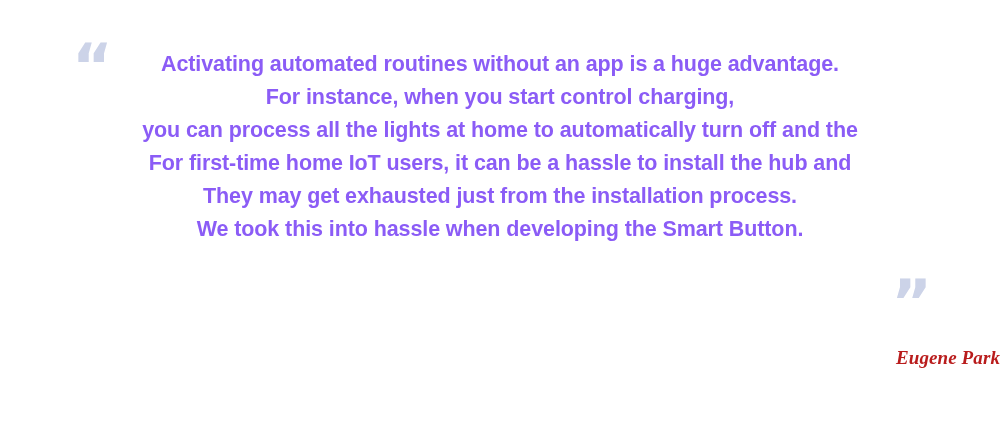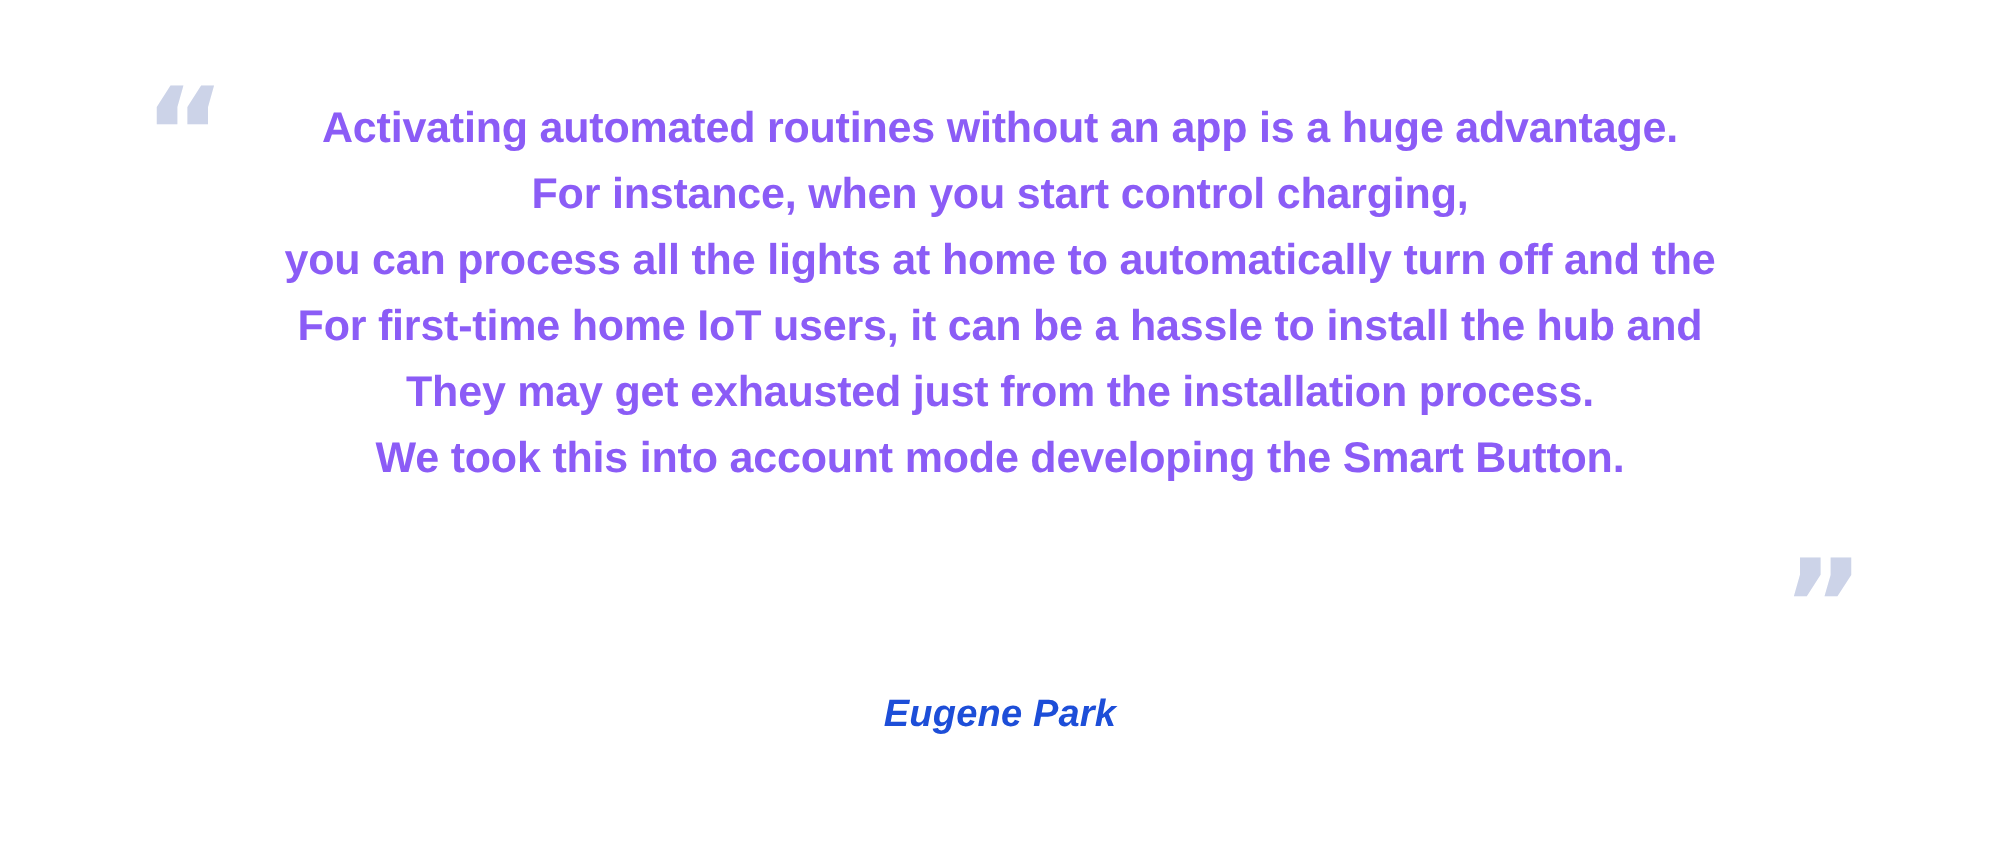--- a/index.html
+++ b/index.html
@@ -51,41 +51,42 @@
   }
   .quote-line {
     display: block;
     white-space: nowrap;
   }
   .quote-author {
     position: absolute;
     left: 0;
     right: 0;
     top: 347px;
-    text-align: center;
-    color: #1d4ed8;
+    text-align: right;
+    color: #b91c1c;
     font-size: 19px;
     font-style: italic;
     font-weight: 700;
     letter-spacing: 0.1px;
+    font-family: Liberation Serif, serif;
   }
 </style>
 </head>
 <body>
 
 <div class="quote-card">
 
   <span class="quote-mark quote-mark-open">“</span>
 
   <div class="quote-body">
     <span class="quote-line">Activating automated routines without an app is a huge advantage.</span>
     <span class="quote-line">For instance, when you start control charging,</span>
     <span class="quote-line">you can process all the lights at home to automatically turn off and the</span>
     <span class="quote-line">For first-time home IoT users, it can be a hassle to install the hub and</span>
     <span class="quote-line">They may get exhausted just from the installation process.</span>
-    <span class="quote-line">We took this into account mode developing the Smart Button.</span>
+    <span class="quote-line">We took this into hassle when developing the Smart Button.</span>
   </div>
 
   <span class="quote-mark quote-mark-close">”</span>
 
   <div class="quote-author">Eugene Park</div>
 
 </div>
 
 </body></html>

